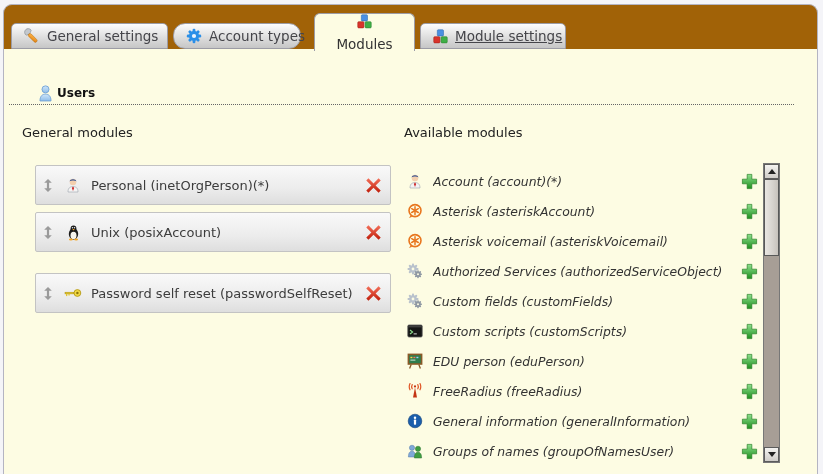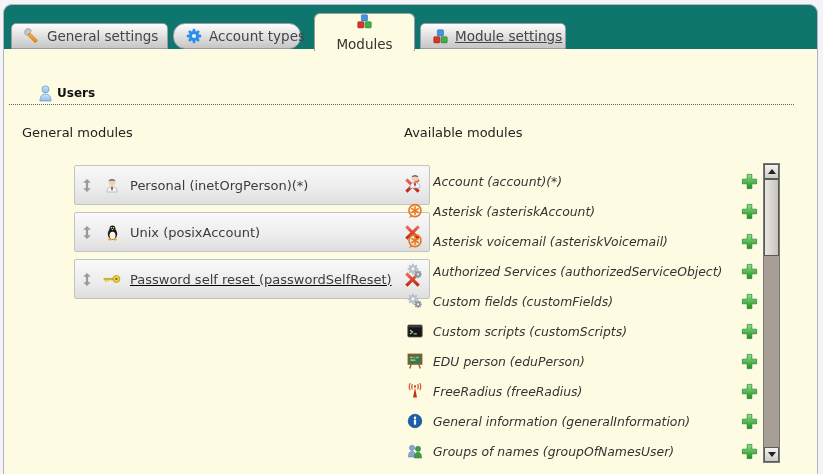--- a/index.html
+++ b/index.html
@@ -7,21 +7,21 @@
     width:823px;height:474px;position:relative;overflow:hidden;
     background:#f4f4f8;
     font-family:"DejaVu Sans","Liberation Sans",sans-serif;
     -webkit-font-smoothing:antialiased;
   }
   
   .panel{
     position:absolute;left:3px;top:4px;width:815px;height:470px;
     border:1px solid #b4b4c2;border-bottom:none;
     border-radius:9px 9px 0 0;
-    background:#0f766e;box-sizing:border-box;overflow:hidden;
+    background:#a16207;box-sizing:border-box;overflow:hidden;
   }
   
   .tabbar{position:absolute;left:0;top:0;width:100%;height:44px;z-index:2;}
   .tab{
     position:absolute;box-sizing:border-box;
     display:flex;align-items:center;gap:7px;
     padding:0 12px;
     border:1px solid #9c9ca6;border-radius:5px 5px 0 0;
     background:linear-gradient(#fdfdfd,#dedede 55%,#c6c6c6);
     font-size:13.5px;color:#45454a;cursor:pointer;white-space:nowrap;
@@ -45,21 +45,21 @@
   }
   .users-hdr .utitle{font-size:12px;font-weight:bold;color:#111;margin-left:4px;}
   .col-heading{position:absolute;top:76px;font-size:13px;color:#222;}
   #sel-heading{left:18px;}
   #avail-heading{left:400px;}
   
   .sel-row{
     position:absolute;left:31px;width:356px;height:40px;box-sizing:border-box;
     border:1px solid #c3c3c3;border-radius:2px;
     background:linear-gradient(#f9f9f9,#ececec 60%,#dedede);
-    display:flex;align-items:center;padding:0 8px 0 7px;cursor:move;margin-left:39px;
+    display:flex;align-items:center;padding:0 8px 0 7px;cursor:move;
   }
   .sel-row .handle{margin-right:9px;display:flex;align-items:center;}
   .sel-row .micon{width:22px;display:flex;justify-content:center;align-items:center;margin-right:7px;}
   .sel-row .mlabel{font-size:13px;color:#3c3c3c;white-space:nowrap;overflow:hidden;flex:1 1 auto;}
   .sel-row .del{margin-left:auto;display:flex;align-items:center;cursor:pointer;flex:0 0 auto;}
   
   .avail-list{position:absolute;left:402px;top:117px;width:358px;}
   .avail-row{height:30px;display:flex;align-items:center;padding-right:6px;}
   .avail-row .micon{width:18px;display:flex;justify-content:center;align-items:center;margin-right:9px;flex:0 0 auto;}
   .avail-row .mlabel{font-size:12.4px;color:#333;white-space:nowrap;overflow:hidden;flex:0 1 auto;font-style:italic;}
@@ -219,21 +219,21 @@
         </svg>
       </span>
       <span class="mlabel">Unix (posixAccount)</span>
       <span class="del">
         <svg width="17" height="17" viewBox="0 0 16 16">
             <path d="M3.2 1.2 L8 6 L12.8 1.2 L14.8 3.2 L10 8 L14.8 12.8 L12.8 14.8 L8 10 L3.2 14.8 L1.2 12.8 L6 8 L1.2 3.2 Z" fill="url(#redg)"></path>
           </svg>
       </span>
     </div>
 
-    <div class="sel-row" style="top:210px;text-decoration:underline;">
+    <div class="sel-row" style="top:224px;">
       <span class="handle">
         <svg width="10" height="13" viewBox="0 0 10 13">
             <path d="M5 0 L8.8 3.8 H6.1 V9.2 H8.8 L5 13 L1.2 9.2 H3.9 V3.8 H1.2 Z" fill="#9a9a9a"></path>
           </svg>
       </span>
       <span class="micon">
         <svg width="18" height="10" viewBox="0 0 18 10">
           <rect x="1" y="4.2" width="9" height="1.7" fill="#e3c52c" stroke="#ad920d" stroke-width="0.5"></rect>
           <rect x="2" y="5.9" width="1.3" height="2.2" fill="#e3c52c"></rect>
           <rect x="4.4" y="5.9" width="1.3" height="1.6" fill="#e3c52c"></rect>

